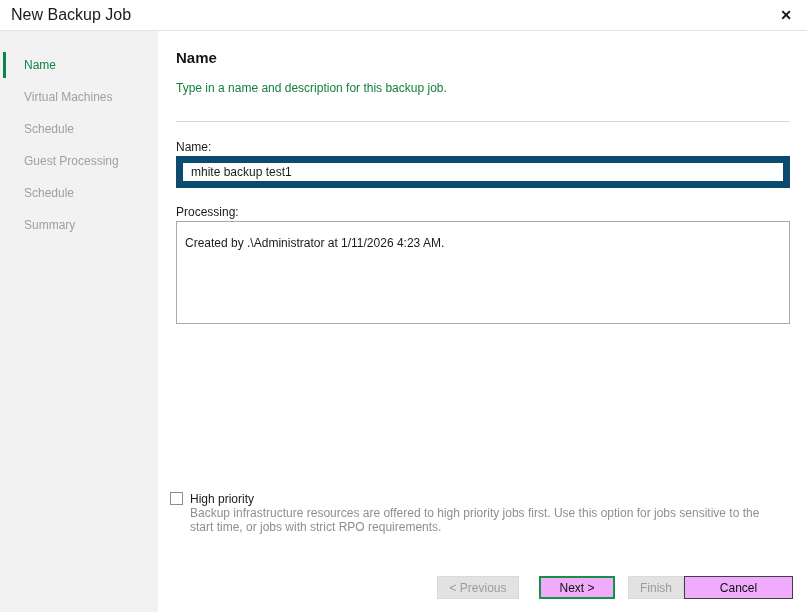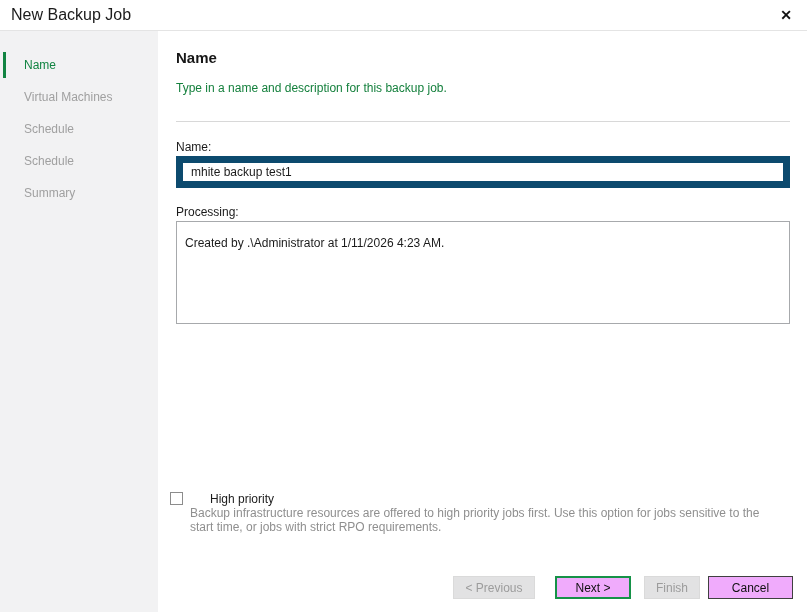--- a/index.html
+++ b/index.html
@@ -94,21 +94,21 @@
     padding: 14px 8px;
     font-family: "Liberation Sans", "DejaVu Sans", sans-serif;
     font-size: 12px;
     color: #1b1b1b;
     background: #fff;
     resize: none;
     outline: none;
   }
   
   .priority-block { position: absolute; left: 12px; top: 461px; right: 17px; }
-  .priority-row { display: flex; cursor: pointer; gap: 20px; }
+  .priority-row { display: flex; cursor: pointer; }
   .checkbox {
     width: 13px; height: 13px;
     border: 1px solid #8c8c8c;
     background: #fff;
     display: inline-block;
     flex-shrink: 0;
   }
   .priority-label { margin-left: 7px; font-size: 12px; color: #1b1b1b; }
   .priority-help {
     margin-left: 20px;
@@ -140,22 +140,21 @@
     color: #9c9c9c;
     cursor: default;
   }
   .btn-next {
     width: 76px;
     margin-left: 20px;
     border: 2px solid var(--accent, #159247);
   }
   .btn-finish { margin-left: 13px; width: 56px; }
   .btn-cancel {
-    width: 85px;
-    margin-left: 8px;
+    width: 109px;
     border: 1px solid #404040;
   }
 </style>
 </head>
 <body>
 
 <div class="window">
 
   <div class="titlebar">
     <span class="title">New Backup Job</span>
@@ -166,20 +165,23 @@
 
     <div class="sidebar">
       <div class="nav-item active">
         <span>Name</span>
       </div>
       <div class="nav-item">
         <span>Virtual Machines</span>
       </div>
       <div class="nav-item">
         <span>Schedule</span>
+      </div>
+      <div class="nav-item">
+        <span>Guest Processing</span>
       </div>
       <div class="nav-item">
         <span>Schedule</span>
       </div>
       <div class="nav-item">
         <span>Summary</span>
       </div>
     </div>
 
     <div class="main">

